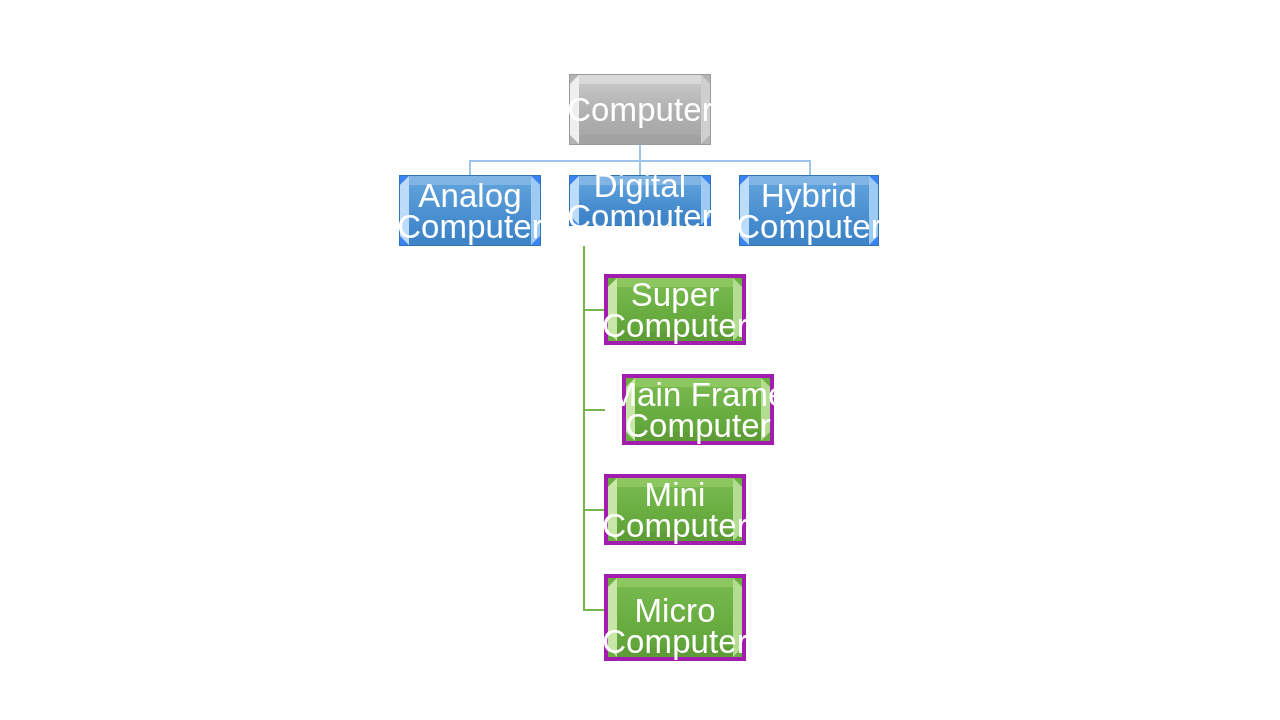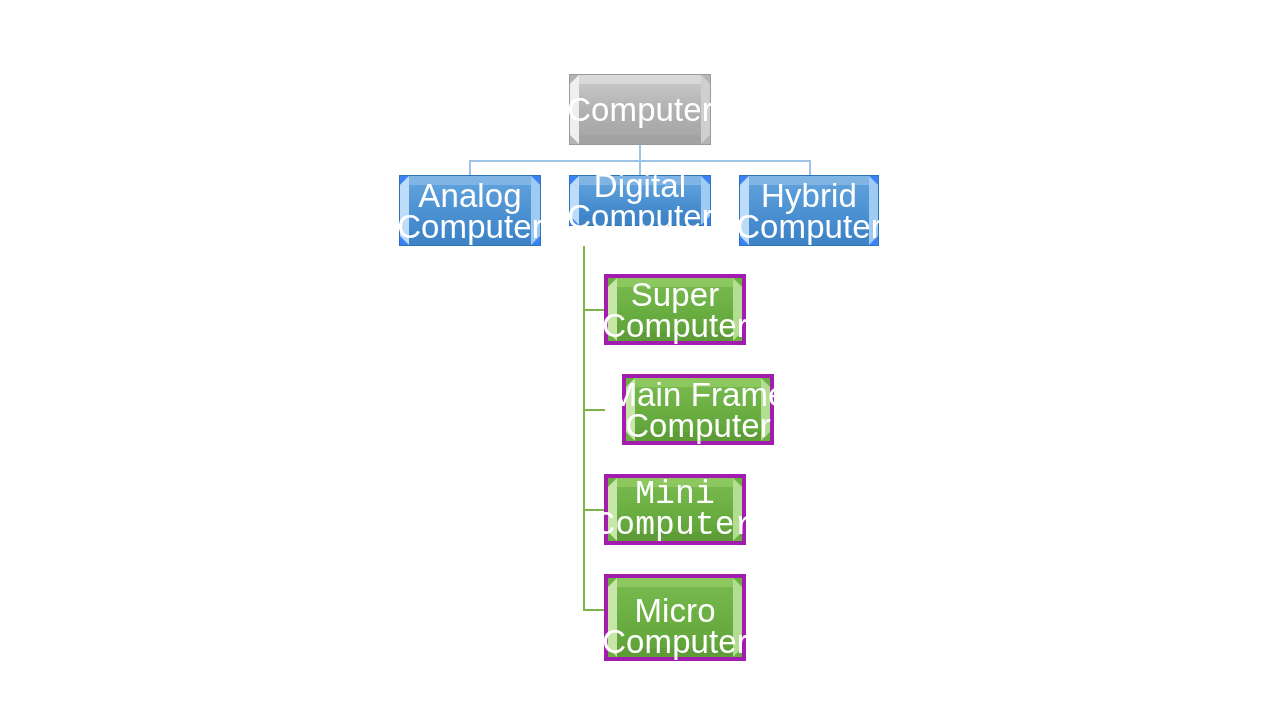--- a/index.html
+++ b/index.html
@@ -177,21 +177,21 @@
       </div>
       <div class="node n-green" style="left: 604px; top: 374px; width: 152px; height: 71px; margin-left: 18px;">
         <div class="bev bev-t"></div>
         <div class="bev bev-b"></div>
         <div class="bev bev-l"></div>
         <div class="bev bev-r"></div>
         <div class="face"></div>
         <div class="node-label">Main Frame
 Computer</div>
       </div>
-      <div class="node n-green" style="left: 604px; top: 474px; width: 142px; height: 71px; font-family: Liberation Mono, monospace;">
+      <div class="node n-green" style="left: 604px; top: 474px; width: 142px; height: 71px;">
         <div class="bev bev-t"></div>
         <div class="bev bev-b"></div>
         <div class="bev bev-l"></div>
         <div class="bev bev-r"></div>
         <div class="face"></div>
         <div class="node-label">Mini
 Computer</div>
       </div>
       <div class="node n-green" style="left: 604px; top: 574px; width: 142px; height: 87px; align-items: flex-end;">
         <div class="bev bev-t"></div>

